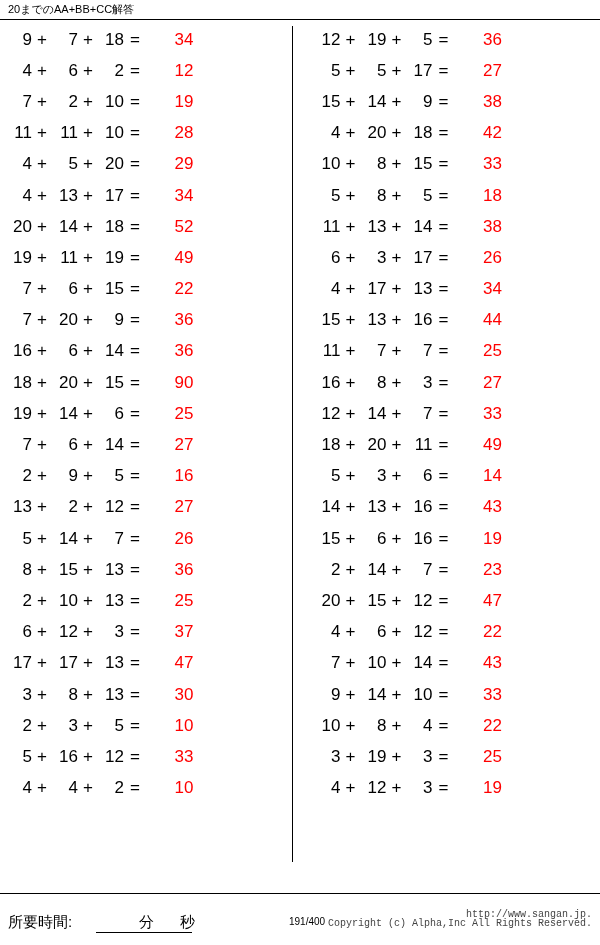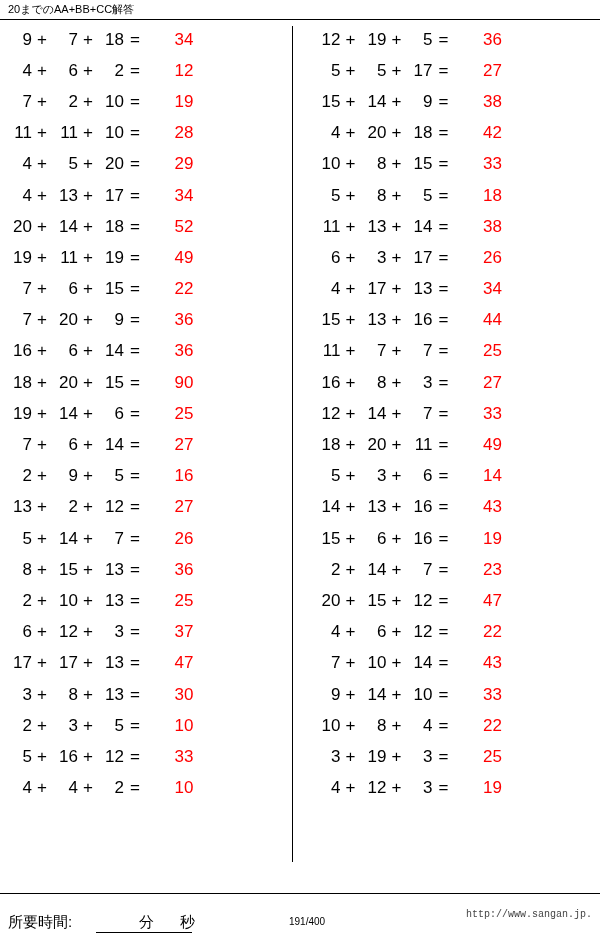--- a/index.html
+++ b/index.html
@@ -616,15 +616,16 @@
   </div>
 
   <div class="hr-bottom"></div>
   <div class="footer">
     <div class="time-label">所要時間:</div>
     <div class="time-line"></div>
     <div class="min-label">分</div>
     <div class="sec-label">秒</div>
     <div class="page-no">191/400</div>
     <div class="url">http://www.sangan.jp.</div>
+    <div class="copyright">Copyright (c) Alpha,Inc All Rights Reserved.</div>
   </div>
 
 </div>
 
 </body></html>

